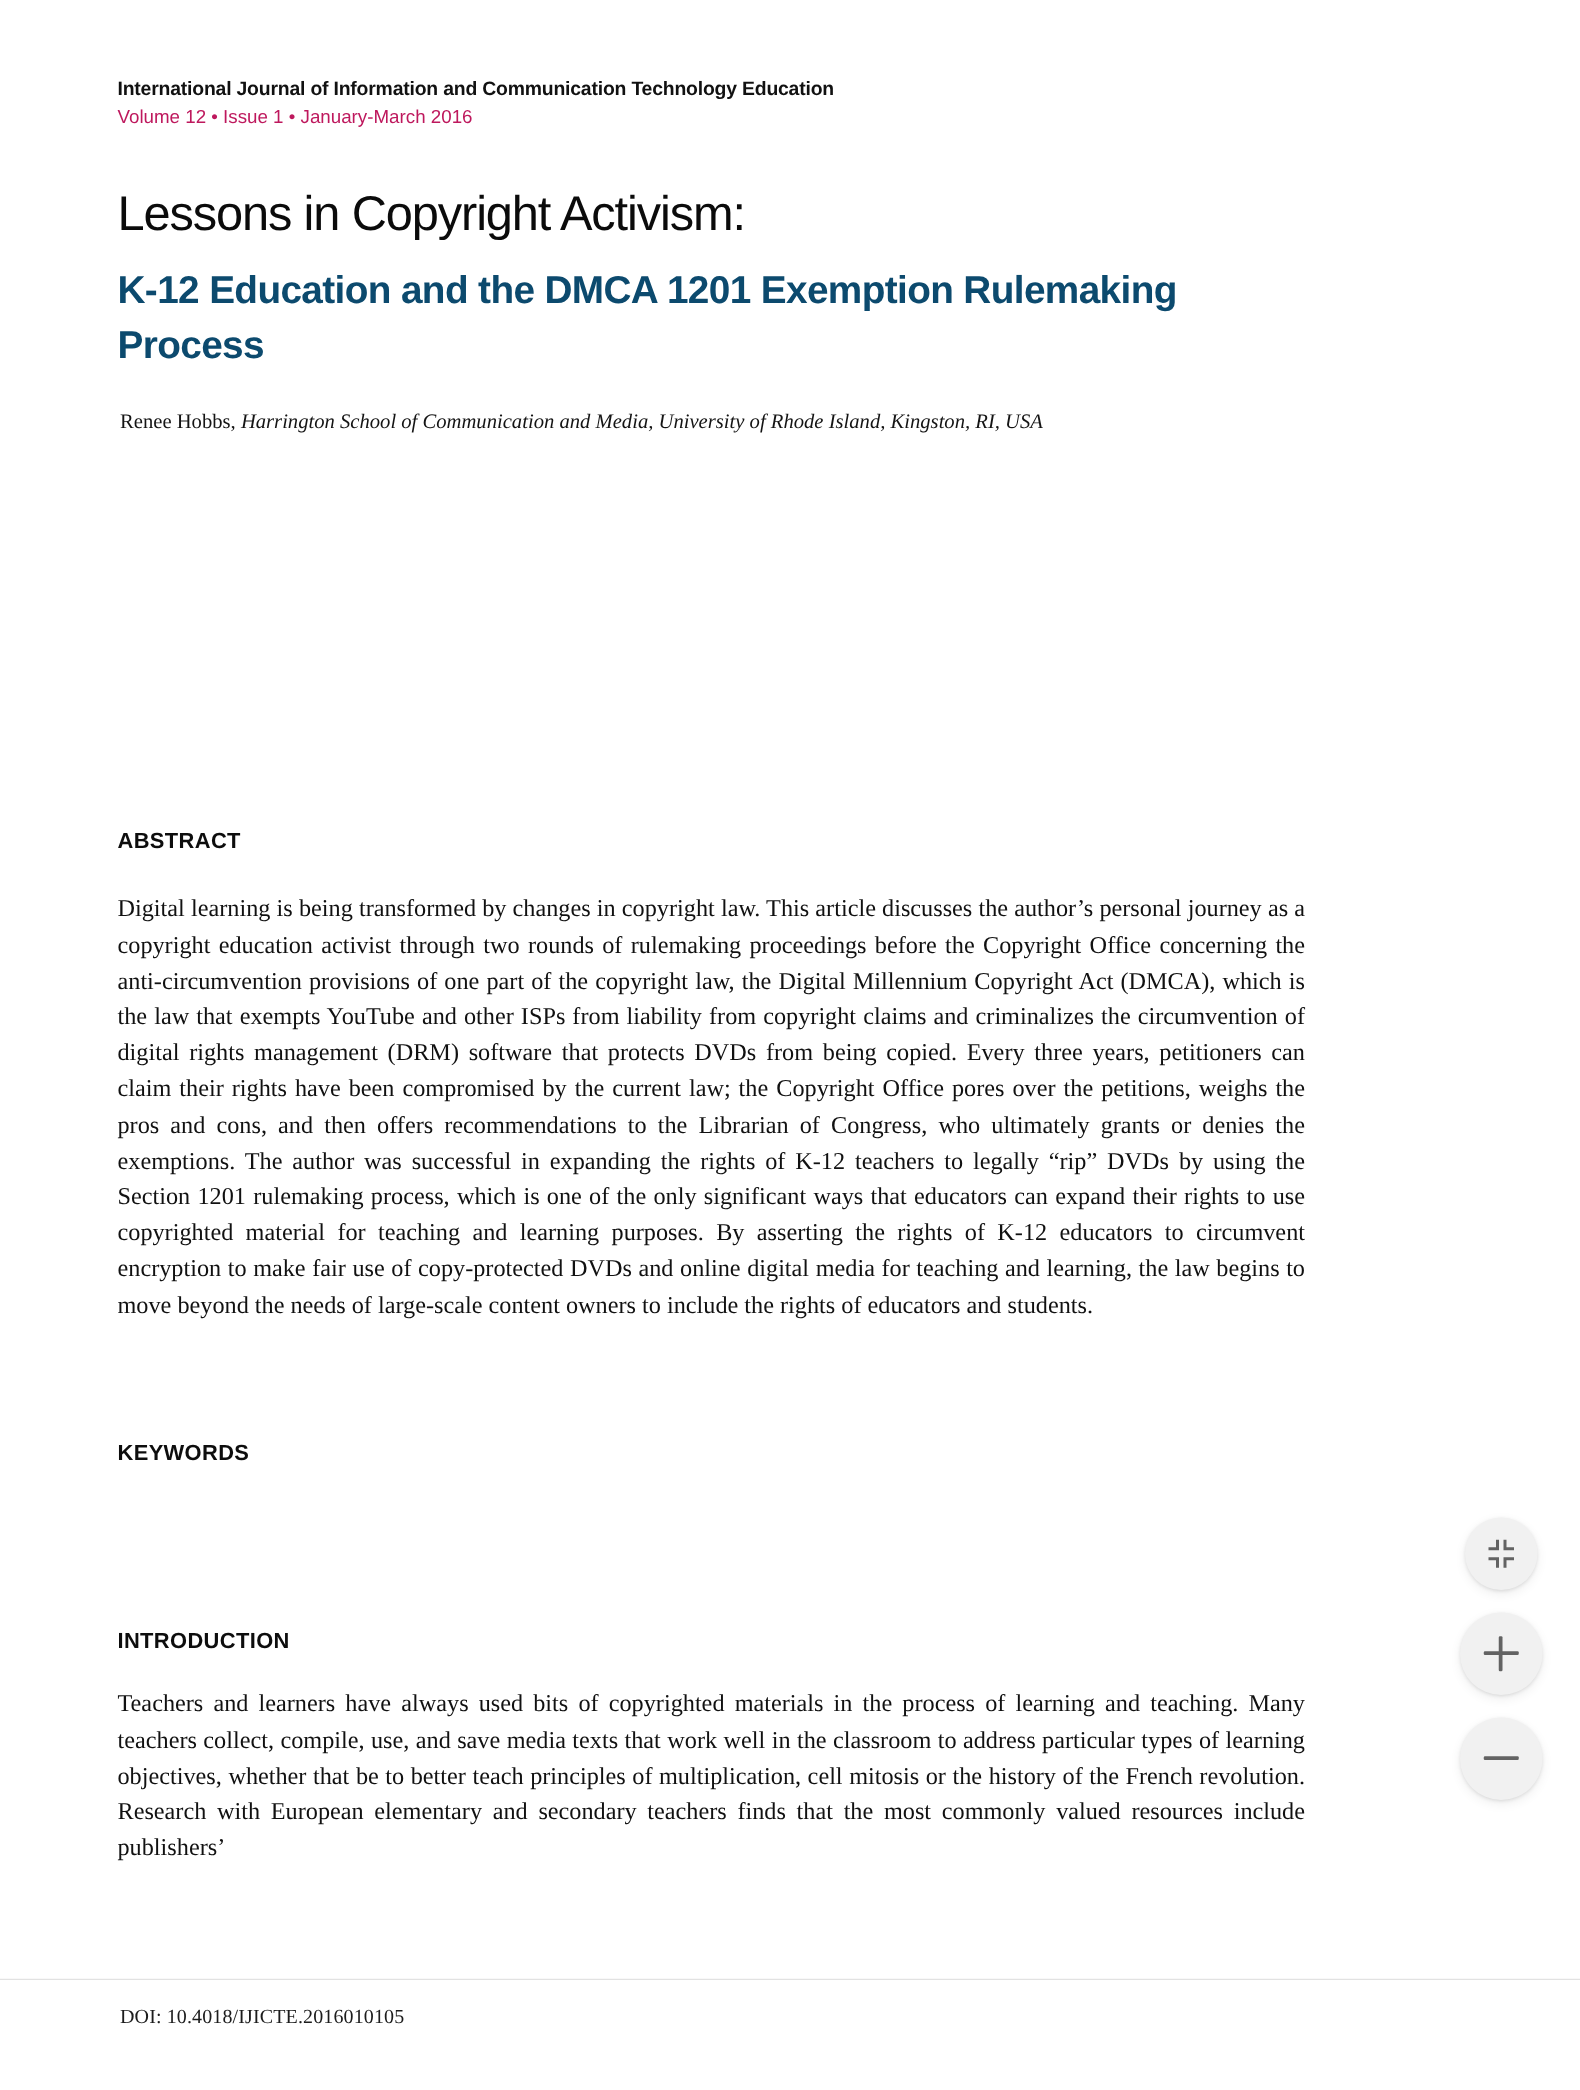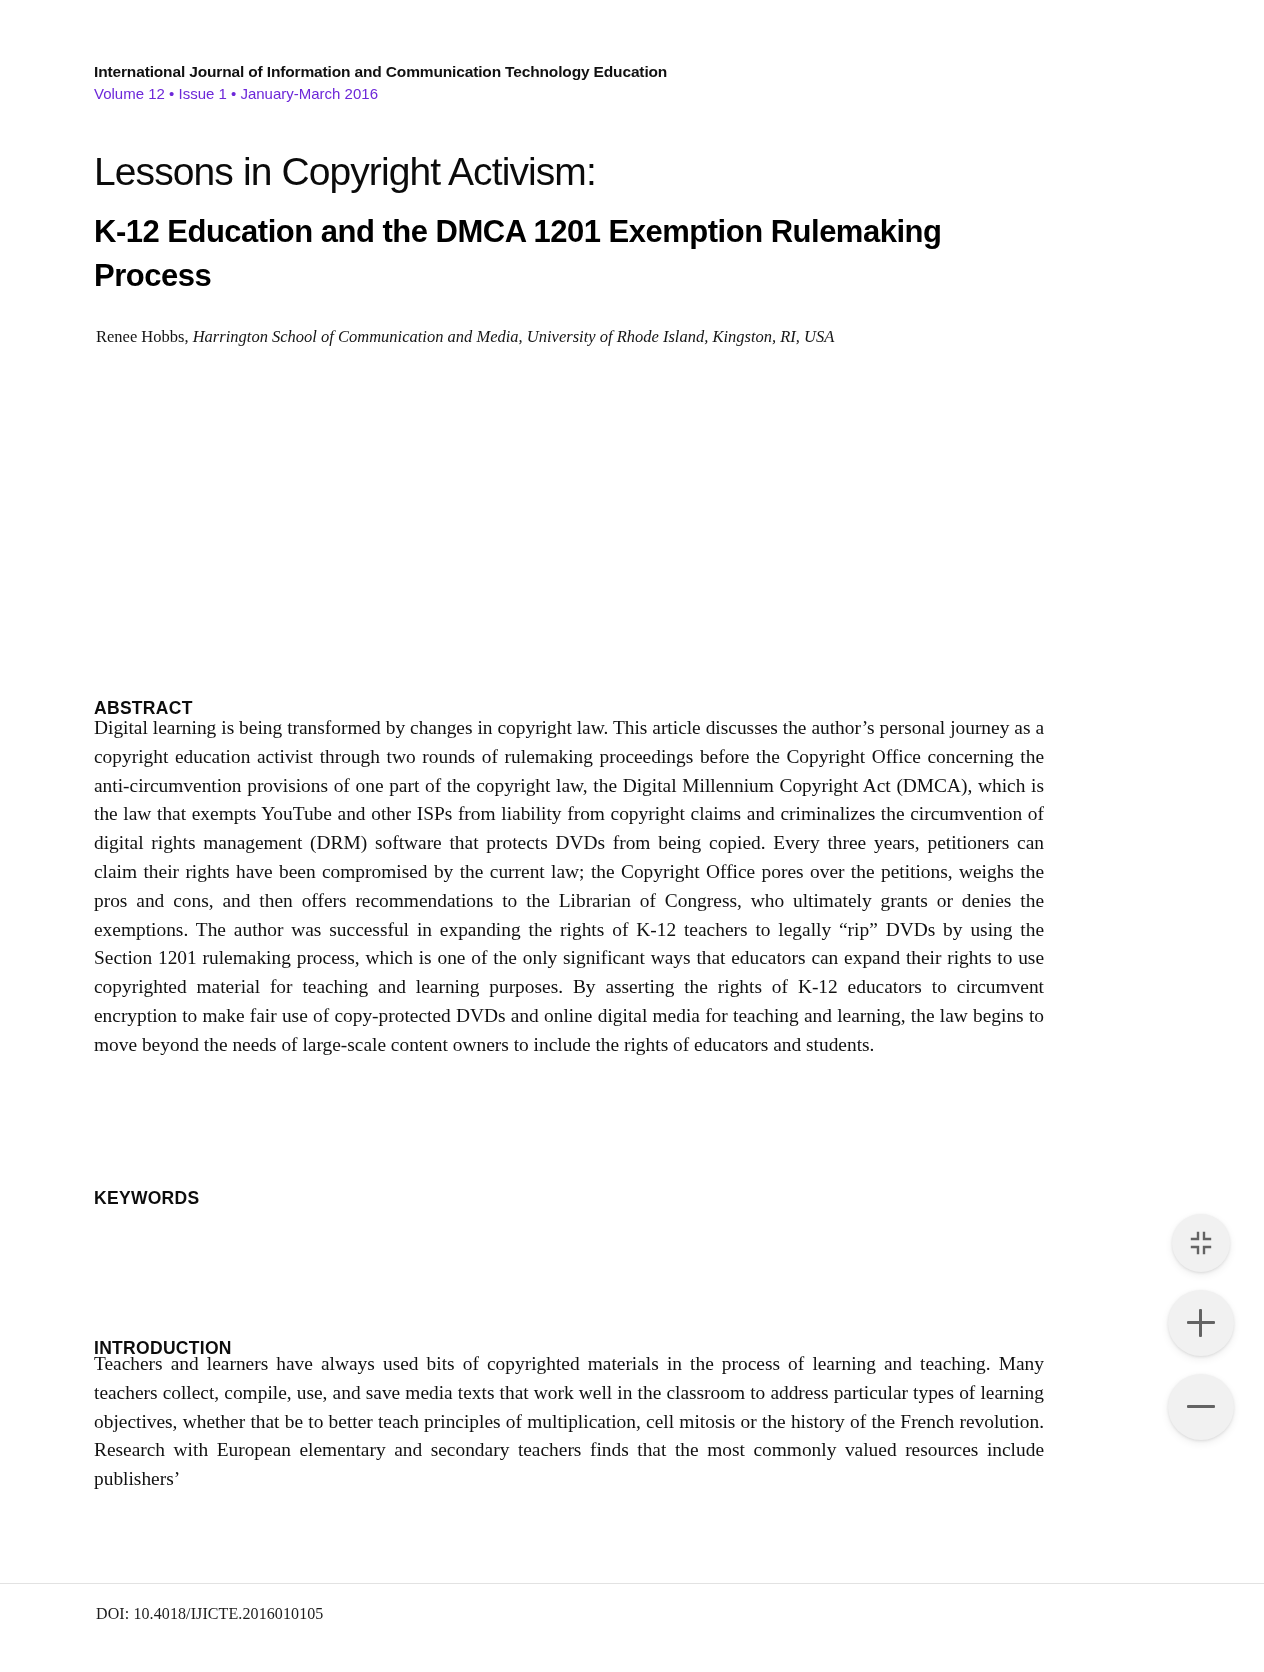--- a/index.html
+++ b/index.html
@@ -42,21 +42,21 @@
     font-size: 15.5px;
     letter-spacing: -0.15px;
     color: #111111;
     line-height: 1.25;
     white-space: nowrap;
   }
   .journal-issue {
     font-family: "Liberation Sans", "DejaVu Sans", sans-serif;
     font-weight: normal;
     font-size: 15px;
-    color: #6d28d9;
+    color: #be185d;
     line-height: 1.45;
     margin-top: 2px;
     white-space: nowrap;
   }
 
   
   .article-title-main {
     position: absolute;
     left: 94px;
     top: 150px;
@@ -71,21 +71,21 @@
   .article-title-sub {
     position: absolute;
     left: 94px;
     top: 210px;
     width: 880px;
     font-family: "Liberation Sans", "DejaVu Sans", sans-serif;
     font-weight: bold;
     font-size: 31px;
     line-height: 1.42;
     letter-spacing: -0.5px;
-    color: #000000;
+    color: #0c4a6e;
   }
 
   
   .author-line {
     position: absolute;
     left: 96px;
     top: 325px;
     width: 1020px;
     font-family: "Liberation Serif", "DejaVu Serif", serif;
     font-size: 16.5px;
@@ -97,21 +97,20 @@
 
   
   .section-heading {
     position: absolute;
     left: 94px;
     font-family: "Liberation Sans", "DejaVu Sans", sans-serif;
     font-weight: bold;
     font-size: 17.5px;
     letter-spacing: 0.3px;
     color: #0d0d0d;
-    margin-top: 36px;
   }
   #abstract-heading  { top: 662px; }
   #keywords-heading  { top: 1152px; }
   #intro-heading     { top: 1302px; }
 
   
   .body-text {
     position: absolute;
     left: 94px;
     width: 950px;

